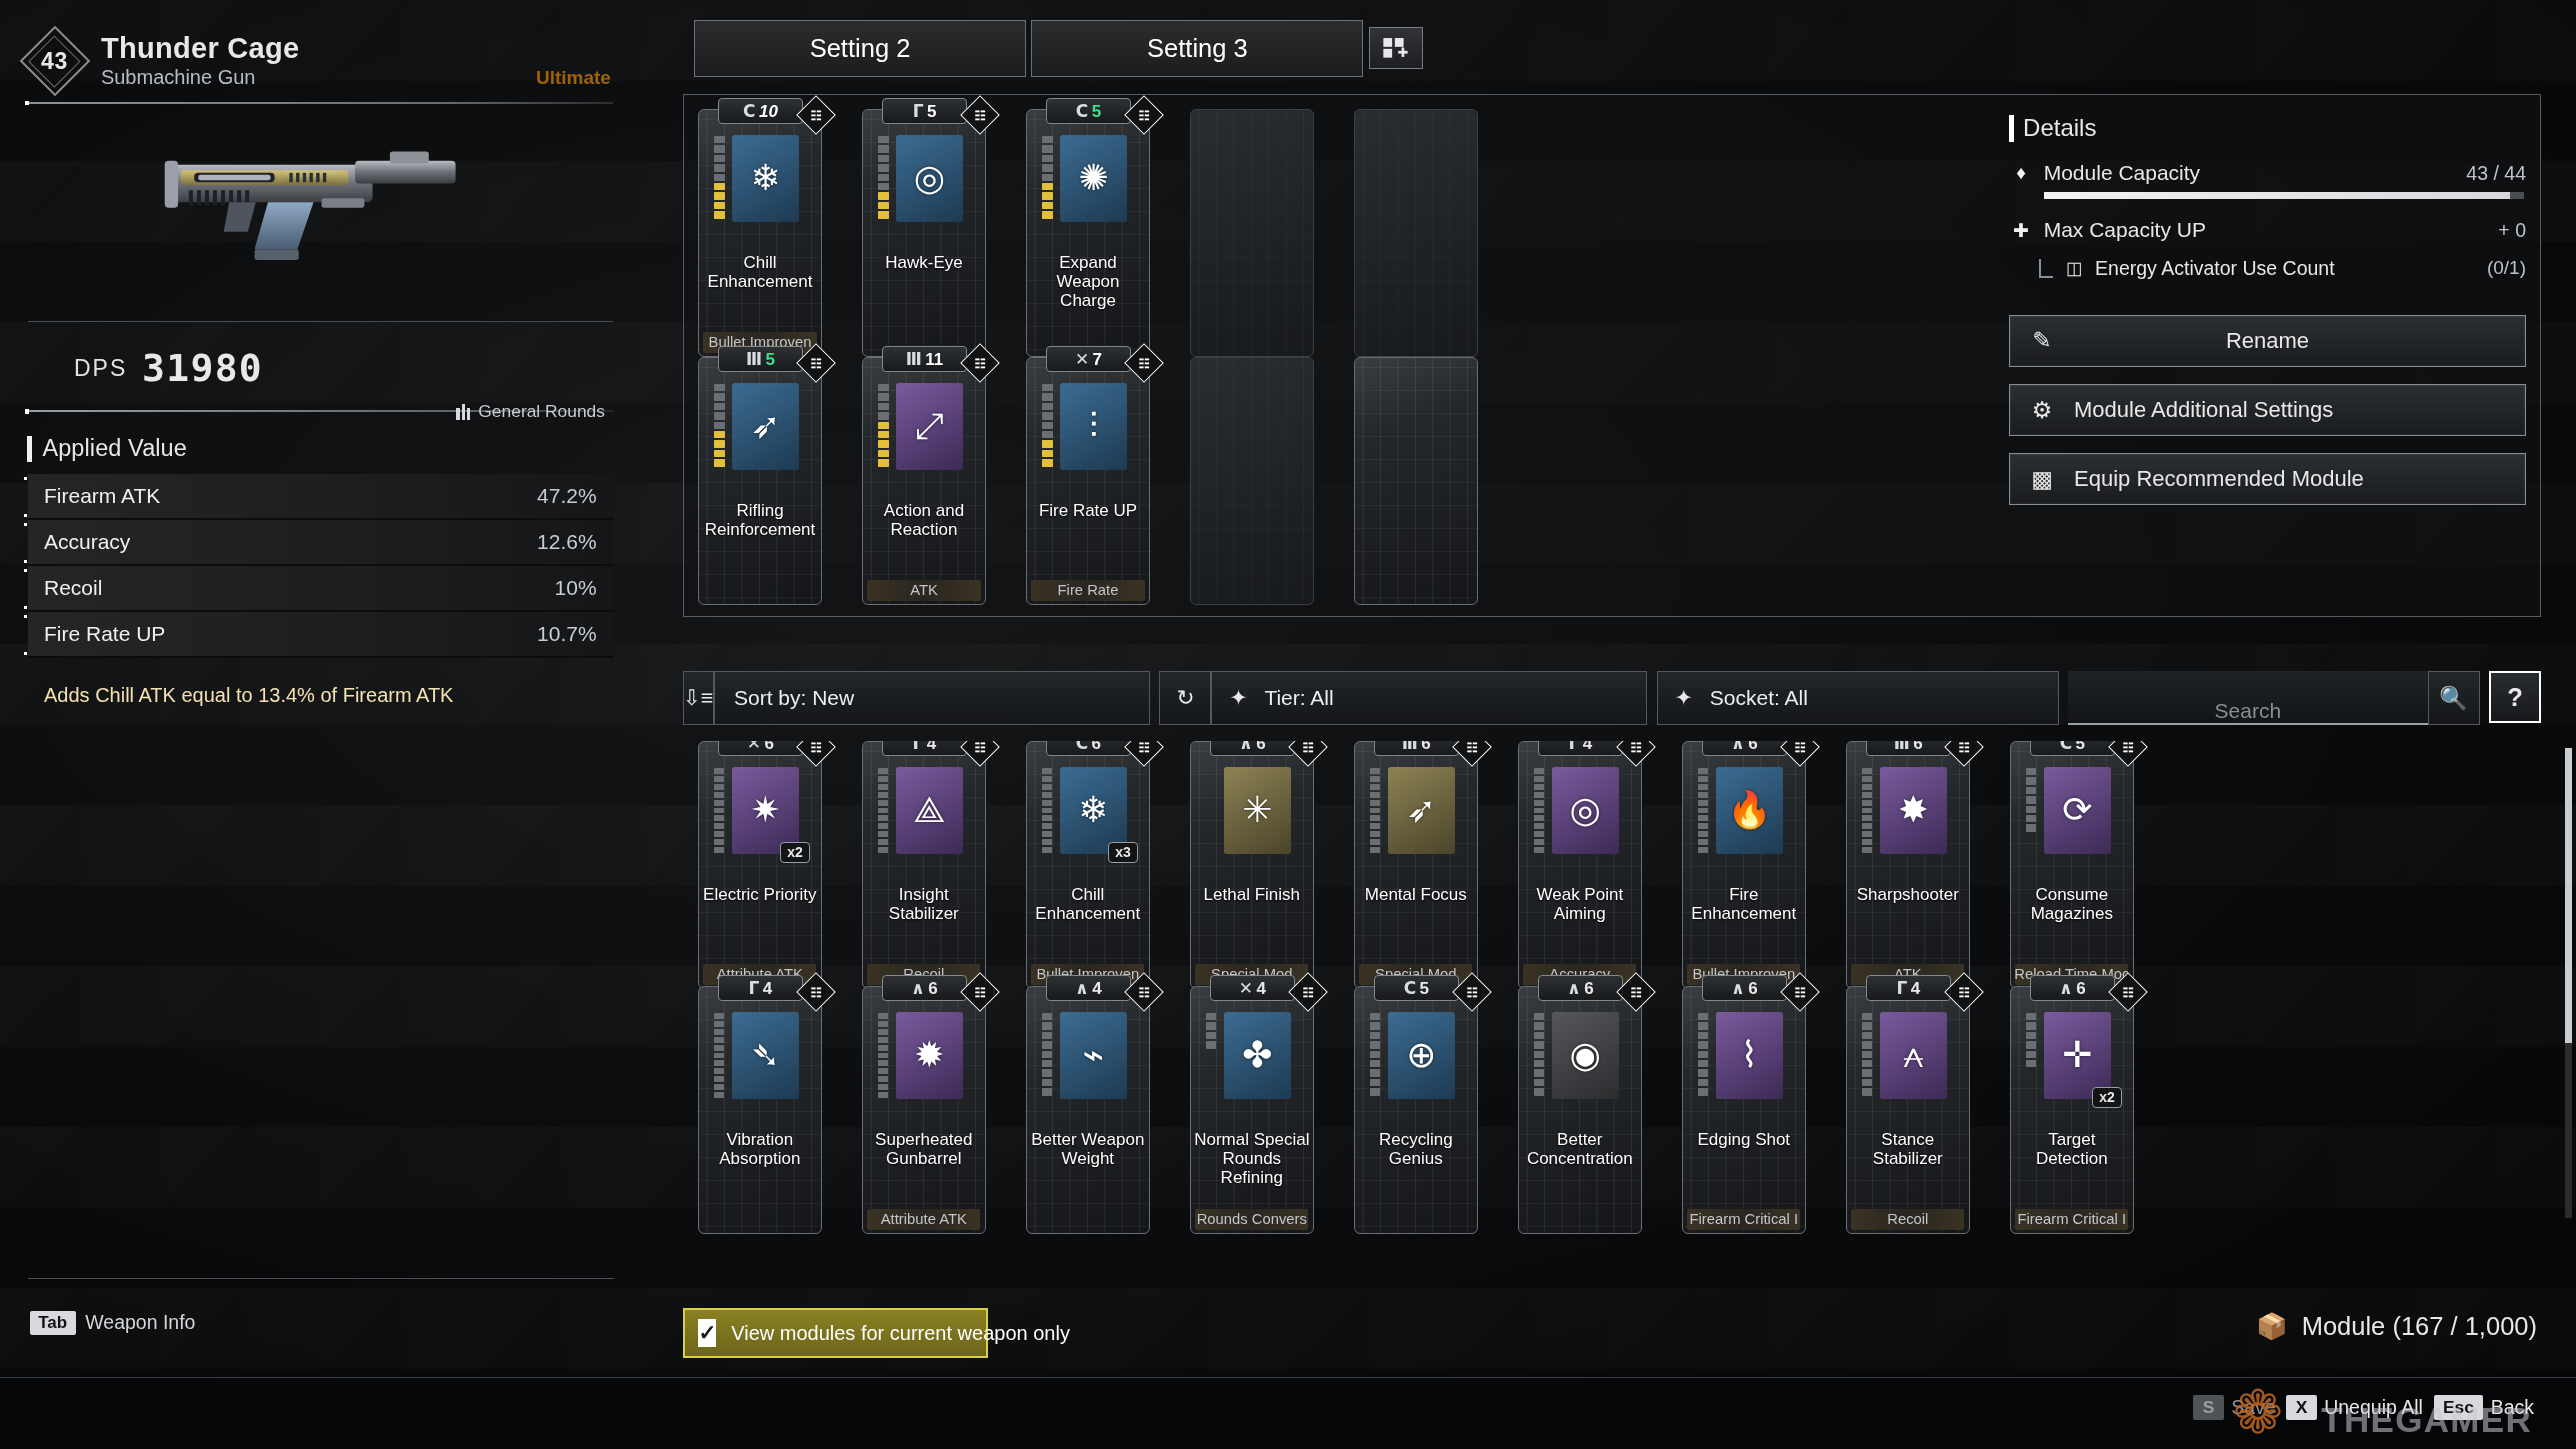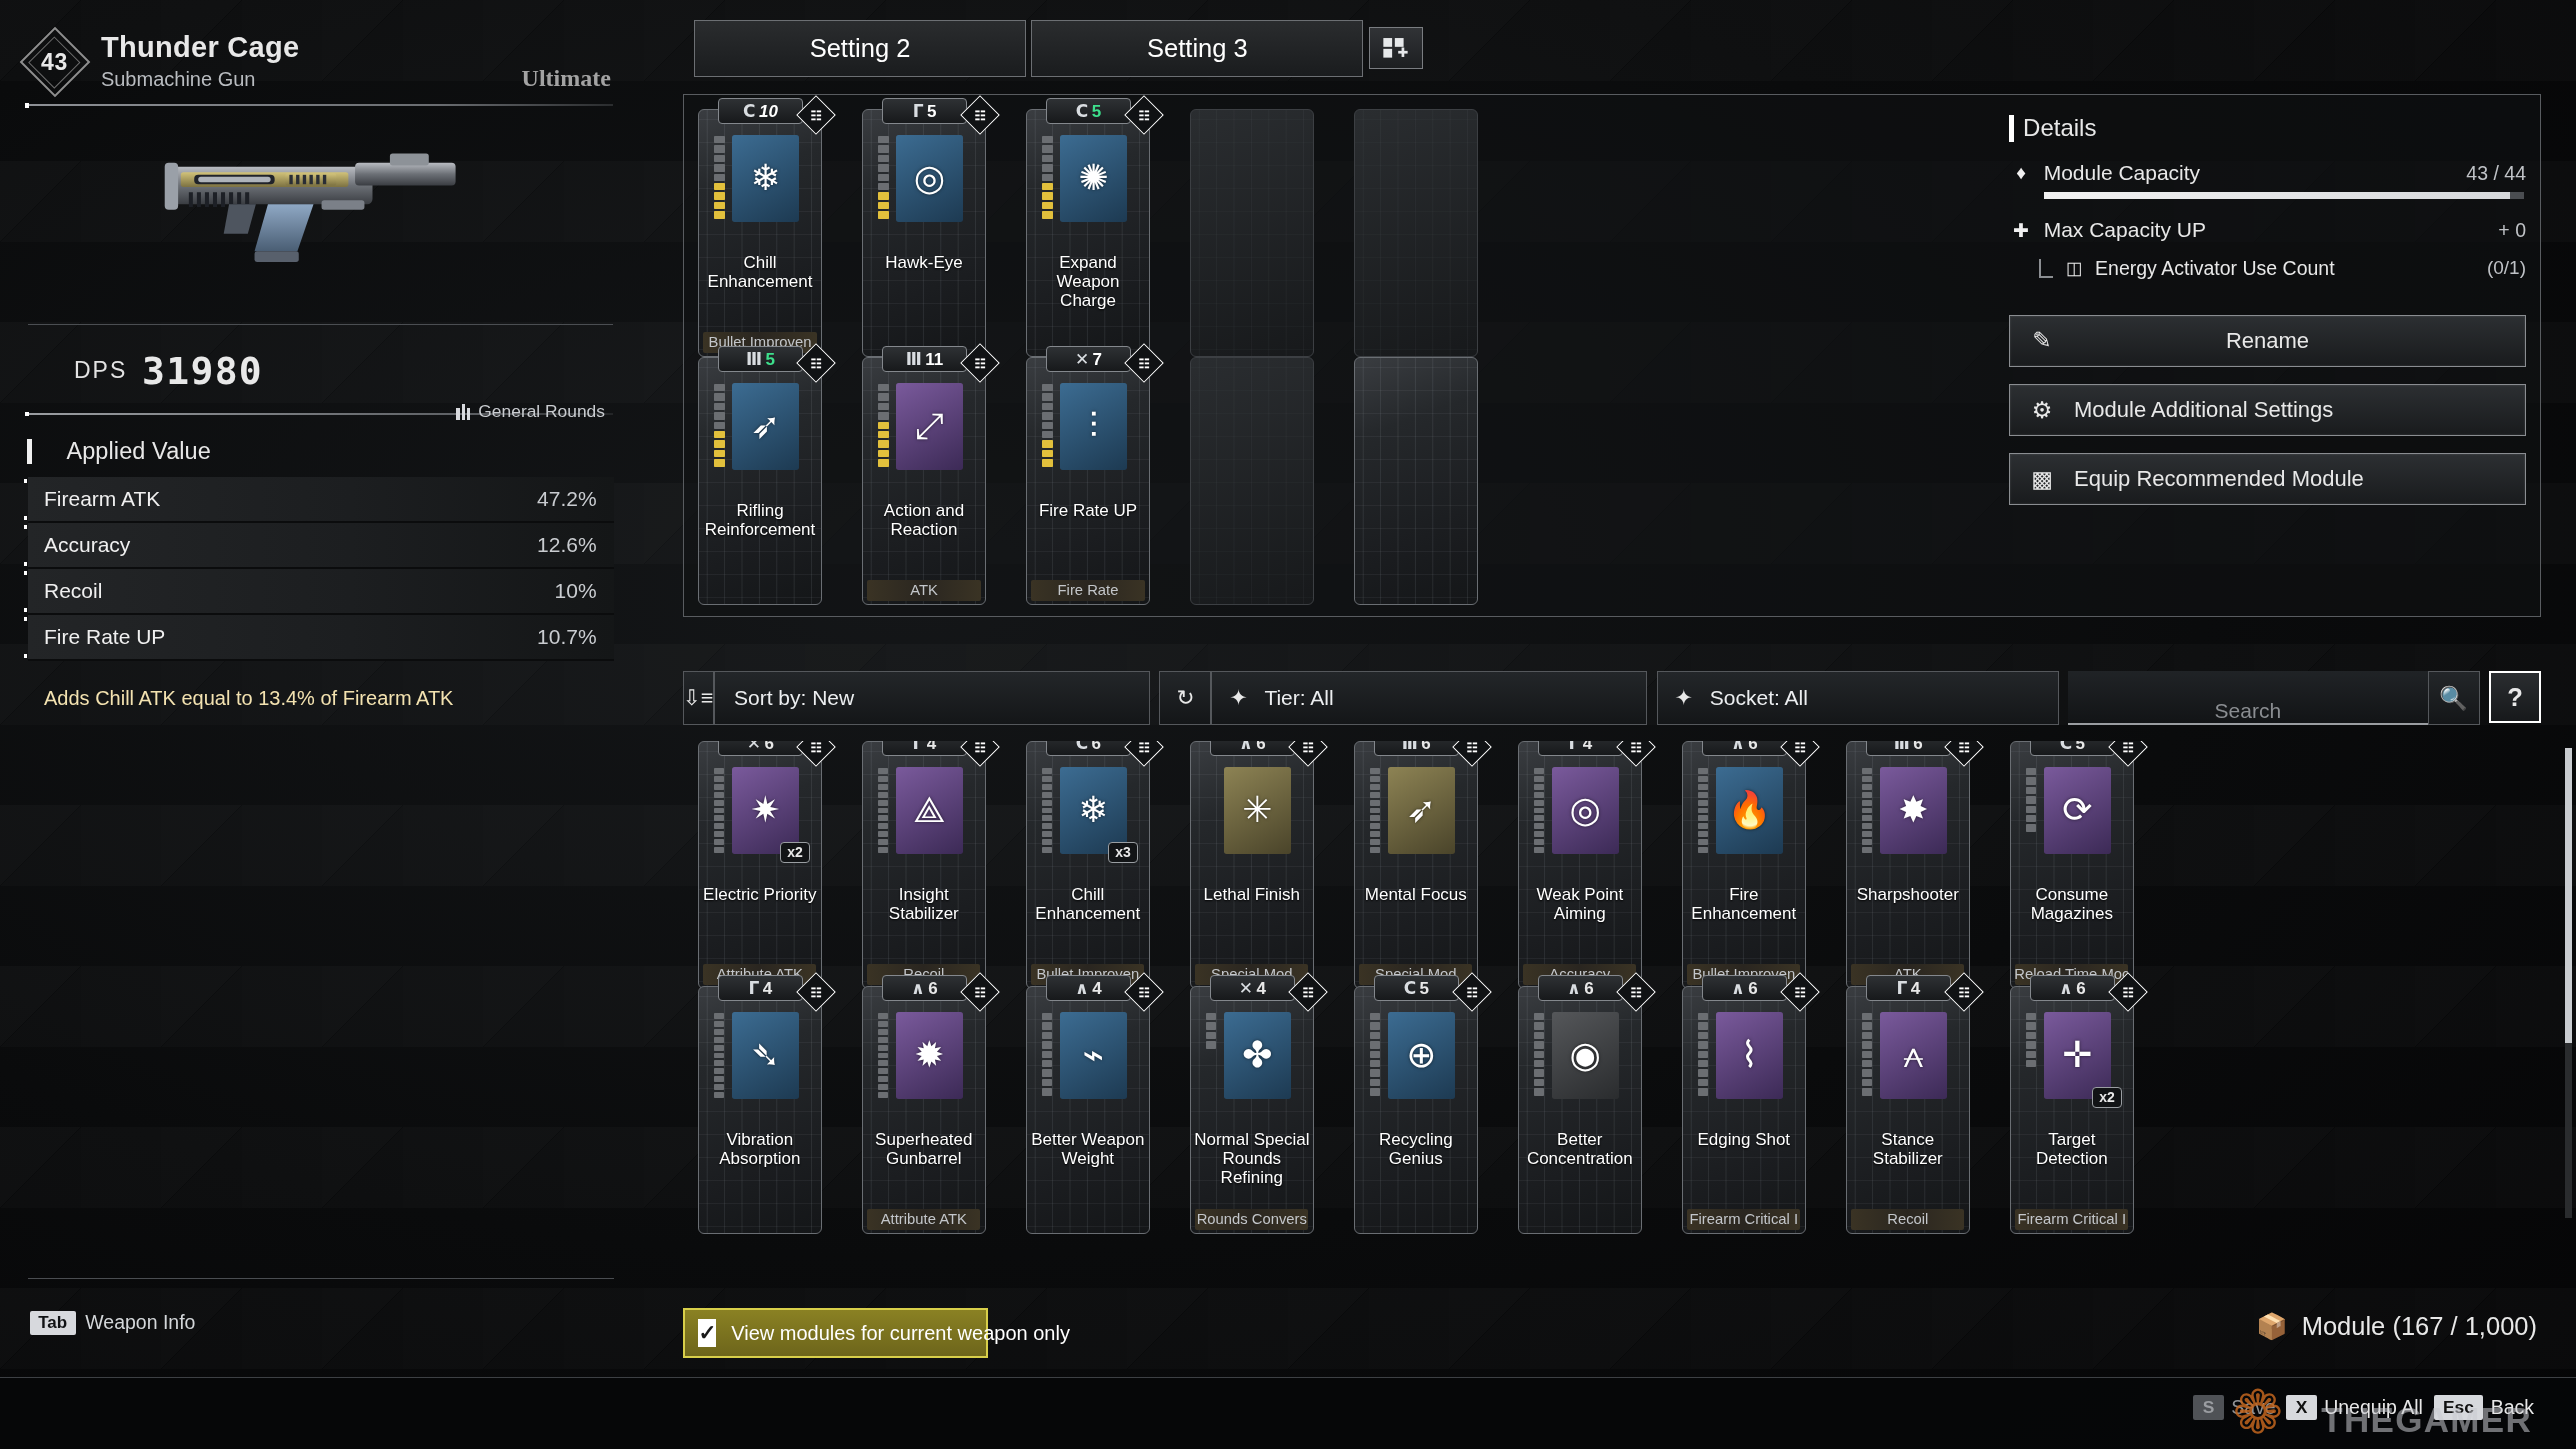--- a/index.html
+++ b/index.html
@@ -25,21 +25,21 @@
     position:absolute; border:2px solid #8e8e8e; transform:rotate(45deg);
   }
   .lvl-badge .d-out { inset:4px; }
   .lvl-badge .d-in  { inset:10.7px; border-color:#6d6d6d; border-width:1.3px; }
   .lvl-badge span { position:absolute; inset:0; display:flex; align-items:center;
     justify-content:center; font-size:23px; font-weight:bold; letter-spacing:0.7px; }
   .wname { font-size:29px; font-weight:bold; letter-spacing:0.3px; line-height:1.06; }
   .wsub-row { display:flex; align-items:baseline; justify-content:space-between;
     width:510px; margin-top:2.7px;gap:28px; }
   .wsub { font-size:20px; color:#b9bcc0; }
-  .wrare { font-size:24px; color:#a3a3a3; font-weight:bold;font-family:Liberation Serif, serif; }
+  .wrare { font-size:19px; color:#a16207; font-weight:bold; }
 
   .hr-dot { margin:12px 0 0 28px; width:585px; height:2px;
     background:linear-gradient(90deg,#8e9196 0%, #6a6d71 70%, #2a2c2e 100%); }
   .hr-dot::before { content:''; display:block; width:4.7px; height:4.7px; background:#fff;
     position:relative; left:-3.4px; top:-1.3px; }
 
   .equipped { margin:14.8px 0 0 28px; font-size:21.5px; color:#2fe08f; letter-spacing:0.2px; }
 
   .gun-wrap { position:relative; height:201px; margin-top:6.7px; }
   .gun { position:absolute; left:154px; top:20px; width:315px; height:148px; }
@@ -57,21 +57,21 @@
   .mag-icon i:nth-child(1){height:12px;} .mag-icon i:nth-child(2){height:16px;}
   .mag-icon i:nth-child(3){height:12px;}
 
   .hr3 { margin:20px 0 0 28px; width:585px; height:2px;
     background:linear-gradient(90deg,#9b9ea2 0%, #5d6064 75%, #232527 100%); }
   .hr3::before { content:''; display:block; width:4.7px; height:4.7px; background:#fff;
     position:relative; left:-3.4px; top:-1.3px; }
 
   .sect-title { display:flex; align-items:center; gap:10.7px; margin:23px 0 12px 27px; }
   .sect-title .bar { width:4.7px; height:25.5px; background:#f0f0f0; }
-  .sect-title .t { font-size:23.5px; letter-spacing:0.1px;margin-left:24px; }
+  .sect-title .t { font-size:23.5px; letter-spacing:0.1px; }
 
   .stat-tbl { margin-left:28px; width:586px; }
   .stat-row { display:flex; justify-content:space-between; align-items:center;
     height:46px; padding:0 17.4px 0 16px; border-bottom:2px solid #0b0c0d;
     background:linear-gradient(90deg, #232527 0%, #1c1e20 55%, #141617 100%); position:relative; }
   .stat-row::before { content:''; position:absolute; left:-4px; top:2.7px; width:2.7px; height:3.4px; background:#fff; }
   .stat-row::after  { content:''; position:absolute; left:-4px; bottom:1.3px; width:2.7px; height:3.4px; background:#fff; }
   .stat-row .k { font-size:21px; color:#f0f0f0; }
   .stat-row .v { font-size:21px; color:#c9ccd0; }
 

